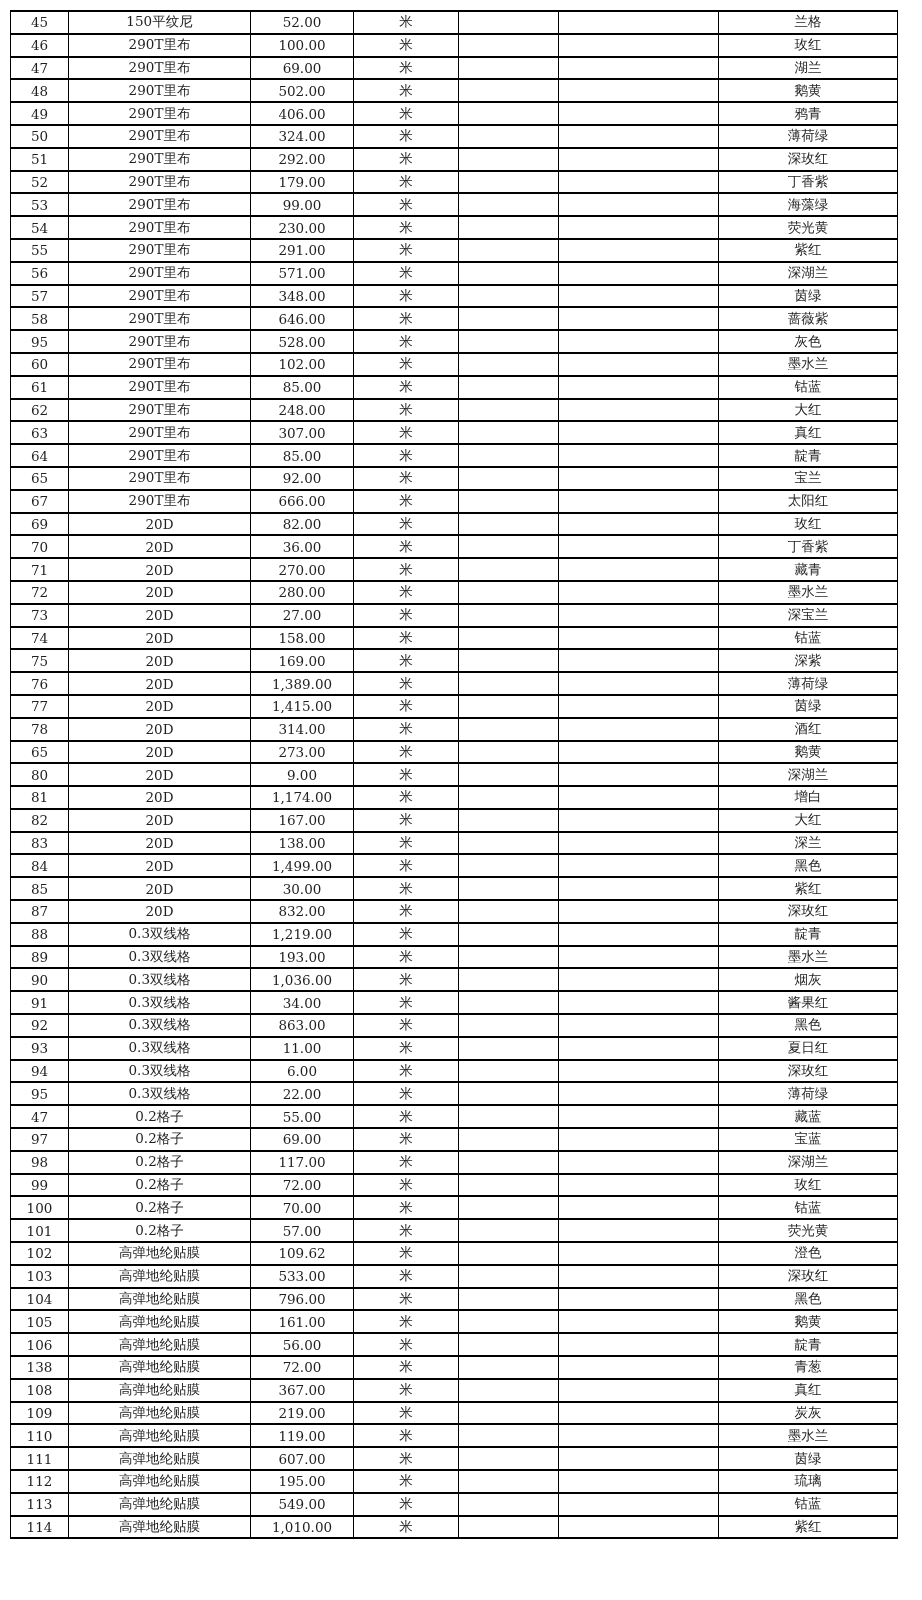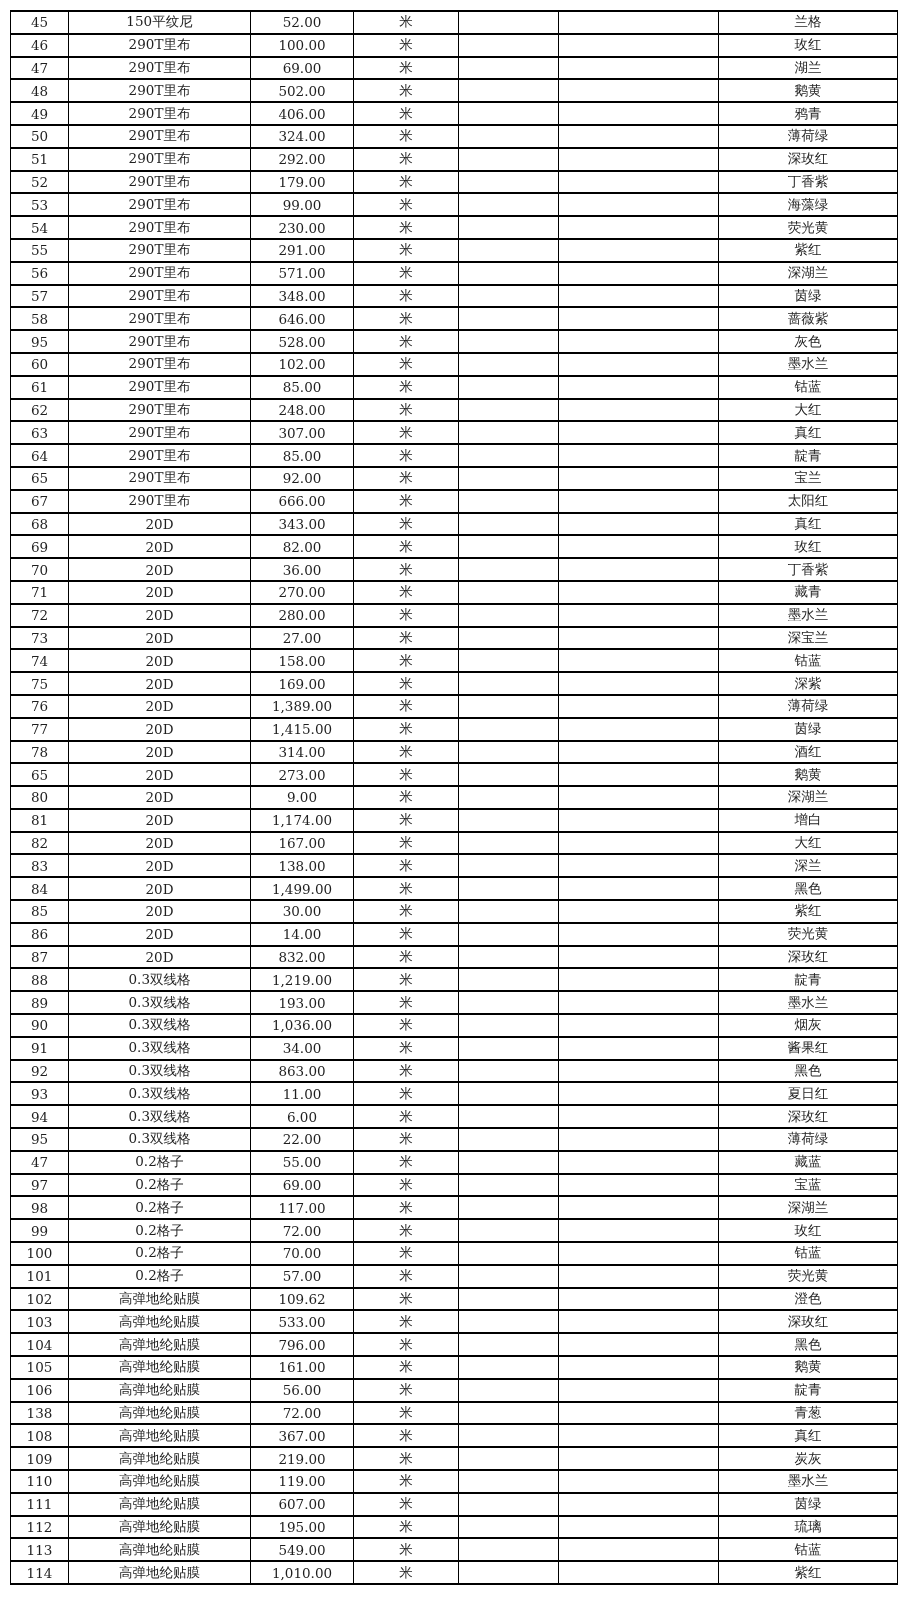--- a/index.html
+++ b/index.html
@@ -251,29 +251,20 @@
         <tr>
           <td>67</td>
           <td>290T里布</td>
           <td>666.00</td>
           <td>米</td>
           <td></td>
           <td></td>
           <td>太阳红</td>
         </tr>
         <tr>
-          <td>68</td>
-          <td>20D</td>
-          <td>343.00</td>
-          <td>米</td>
-          <td></td>
-          <td></td>
-          <td>真红</td>
-        </tr>
-        <tr>
           <td>69</td>
           <td>20D</td>
           <td>82.00</td>
           <td>米</td>
           <td></td>
           <td></td>
           <td>玫红</td>
         </tr>
         <tr>
           <td>70</td>
@@ -411,29 +402,20 @@
           <td>黑色</td>
         </tr>
         <tr>
           <td>85</td>
           <td>20D</td>
           <td>30.00</td>
           <td>米</td>
           <td></td>
           <td></td>
           <td>紫红</td>
-        </tr>
-        <tr>
-          <td>86</td>
-          <td>20D</td>
-          <td>14.00</td>
-          <td>米</td>
-          <td></td>
-          <td></td>
-          <td>荧光黄</td>
         </tr>
         <tr>
           <td>87</td>
           <td>20D</td>
           <td>832.00</td>
           <td>米</td>
           <td></td>
           <td></td>
           <td>深玫红</td>
         </tr>

